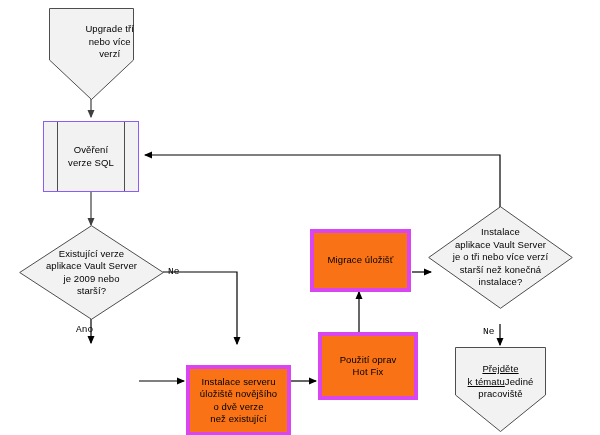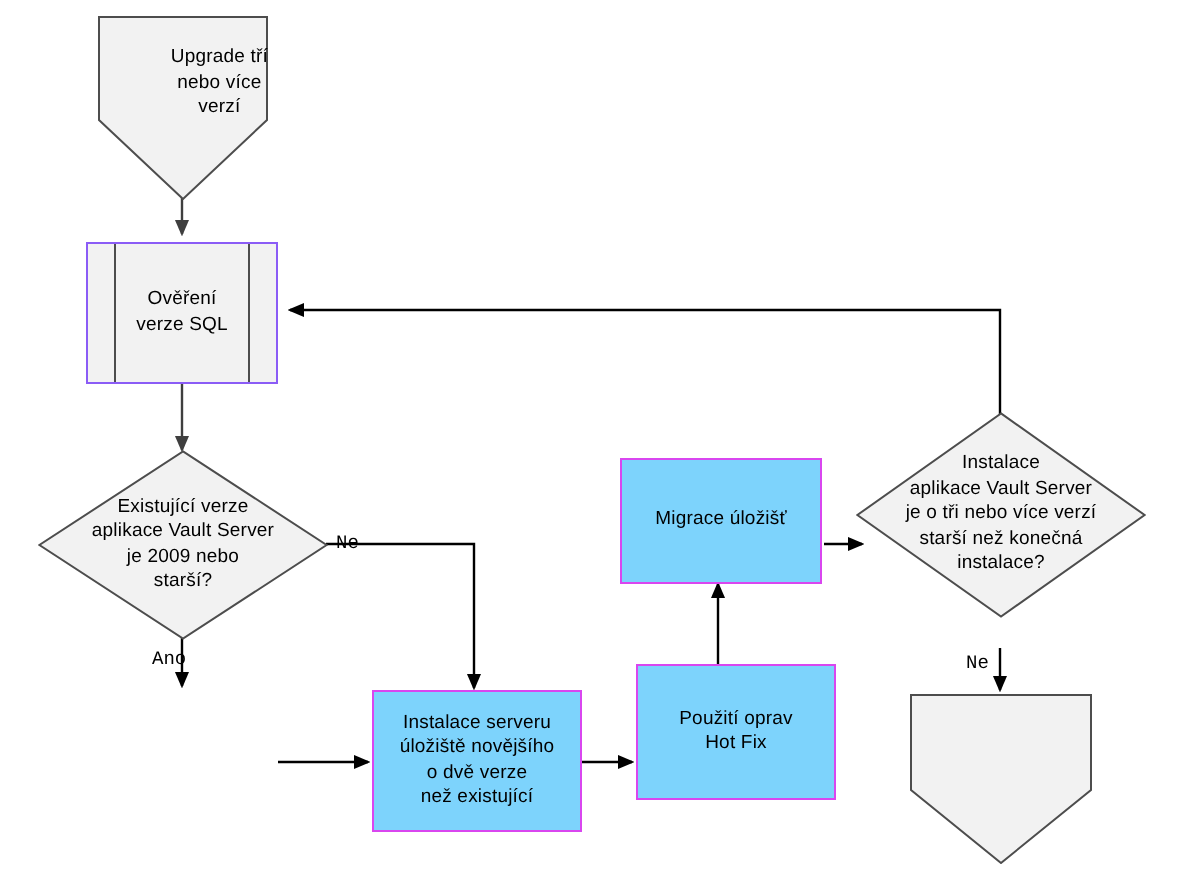--- a/index.html
+++ b/index.html
@@ -7,21 +7,21 @@
   #canvas{position:relative;width:600px;height:435px;background:#ffffff;}
   svg#wires{position:absolute;left:0;top:0;width:600px;height:435px;}
 
   .node{position:absolute;box-sizing:border-box;display:flex;align-items:center;justify-content:center;}
   .node .txt{
     font-size:9.5px;line-height:12.5px;color:#000;text-align:center;
     white-space:pre-line;letter-spacing:0.1px;
   }
 
   
-  .proc{background:#7dd3fc;border:1px solid #d946ef;}
+  .proc{background:#f97316;border:4px solid #d946ef;}
 
   
   .predef{background:#f2f2f2;border:1px solid #8b5cf6;}
   .predef .bar{position:absolute;top:0;bottom:0;width:1px;background:#4d4d4d;}
   .predef .bar.l{left:13px;}
   .predef .bar.r{right:13px;}
 
   
   .diamond{background:#f2f2f2;}
   .diamond .shape{position:absolute;left:0;top:0;width:100%;height:100%;}
@@ -107,21 +107,21 @@
     <svg class="shape" viewBox="0 0 145 95" preserveAspectRatio="none">
       <polygon points="72.5,0.7 144.3,47.5 72.5,94.3 0.7,47.5" fill="#f2f2f2" stroke="#4d4d4d" stroke-width="1"></polygon>
     </svg>
     <div class="txt">Existující verze
 aplikace Vault Server
 je 2009 nebo
 starší?</div>
   </div>
 
 
-  <div class="node proc" style="left:186px;top:345px;width:105px;height:71px;">
+  <div class="node proc" style="left:186px;top:365px;width:105px;height:71px;">
     <div class="txt">Instalace serveru
 úložiště novějšího
 o dvě verze
 než existující</div>
   </div>
 
   <div class="node proc" style="left:318px;top:332px;width:100px;height:68px;">
     <div class="txt">Použití oprav
 Hot Fix</div>
   </div>
@@ -138,19 +138,24 @@
 aplikace Vault Server
 je o tři nebo více verzí
 starší než konečná
 instalace?</div>
   </div>
 
   <div class="node pent bot" style="left:455px;top:347px;width:91px;height:85px;">
     <svg class="shape" viewBox="0 0 91 85" preserveAspectRatio="none">
       <polygon points="0.5,0.5 90.5,0.5 90.5,48 45.5,84.5 0.5,48" fill="#f2f2f2" stroke="#4d4d4d" stroke-width="1"></polygon>
     </svg>
+    <div class="txt" style="white-space: pre-line;">
+      <span class="lnk">Přejděte
+k tématu</span><span>Jediné
+pracoviště</span>
+    </div>
   </div>
 
   <div class="edge-label" style="left:168px;top:266px;">Ne</div>
   <div class="edge-label" style="left:76px;top:324px;">Ano</div>
   <div class="edge-label" style="left:483px;top:326px;">Ne</div>
 
 </div>
 
 </body></html>

